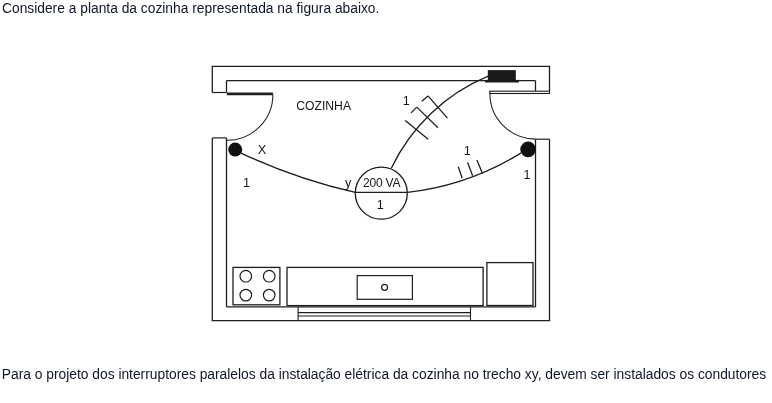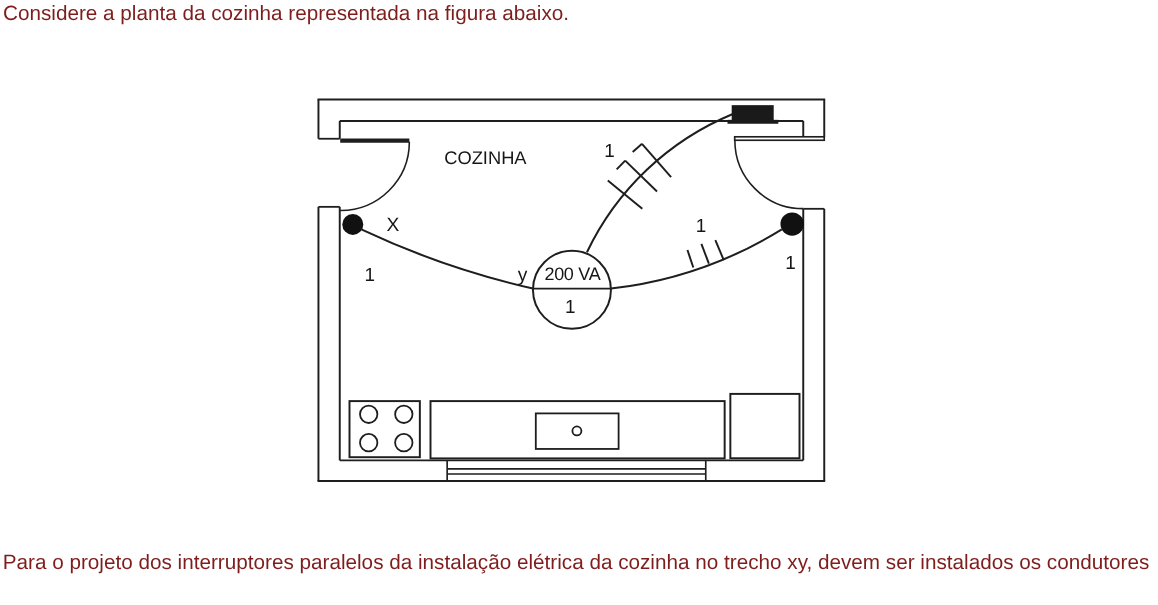--- a/index.html
+++ b/index.html
@@ -1,16 +1,16 @@
 <!DOCTYPE html>
 <html><head><meta charset="utf-8">
 <style>
 html,body{margin:0;padding:0;background:#fff;width:772px;height:403px;overflow:hidden}
 body{font-family:"Liberation Sans",sans-serif;}
-.p{position:absolute;color:#7f1d1d;font-size:13.8px;line-height:1;white-space:nowrap;}
+.p{position:absolute;color:#0f172a;font-size:13.8px;line-height:1;white-space:nowrap;}
 svg text{font-family:"Liberation Sans",sans-serif;}
 </style></head>
 <body>
 <div class="p" style="left:2px;top:2.1px;">Considere a planta da cozinha representada na figura abaixo.</div>
 <div class="p" style="left:1.8px;top:368.2px;text-align:center;">Para o projeto dos interruptores paralelos da instalação elétrica da cozinha no trecho xy, devem ser instalados os condutores</div>
 <svg width="772" height="403" viewBox="0 0 772 403" style="position:absolute;left:0;top:0">
 <line x1="211.7" y1="66.3" x2="550.1" y2="66.3" stroke="#1e1e1e" stroke-width="1.3"></line>
 <line x1="211.7" y1="320.6" x2="550.1" y2="320.6" stroke="#1e1e1e" stroke-width="1.3"></line>
 <line x1="212.3" y1="66.3" x2="212.3" y2="92.5" stroke="#1e1e1e" stroke-width="1.3"></line>
 <line x1="212.3" y1="137.9" x2="212.3" y2="320.6" stroke="#1e1e1e" stroke-width="1.3"></line>

